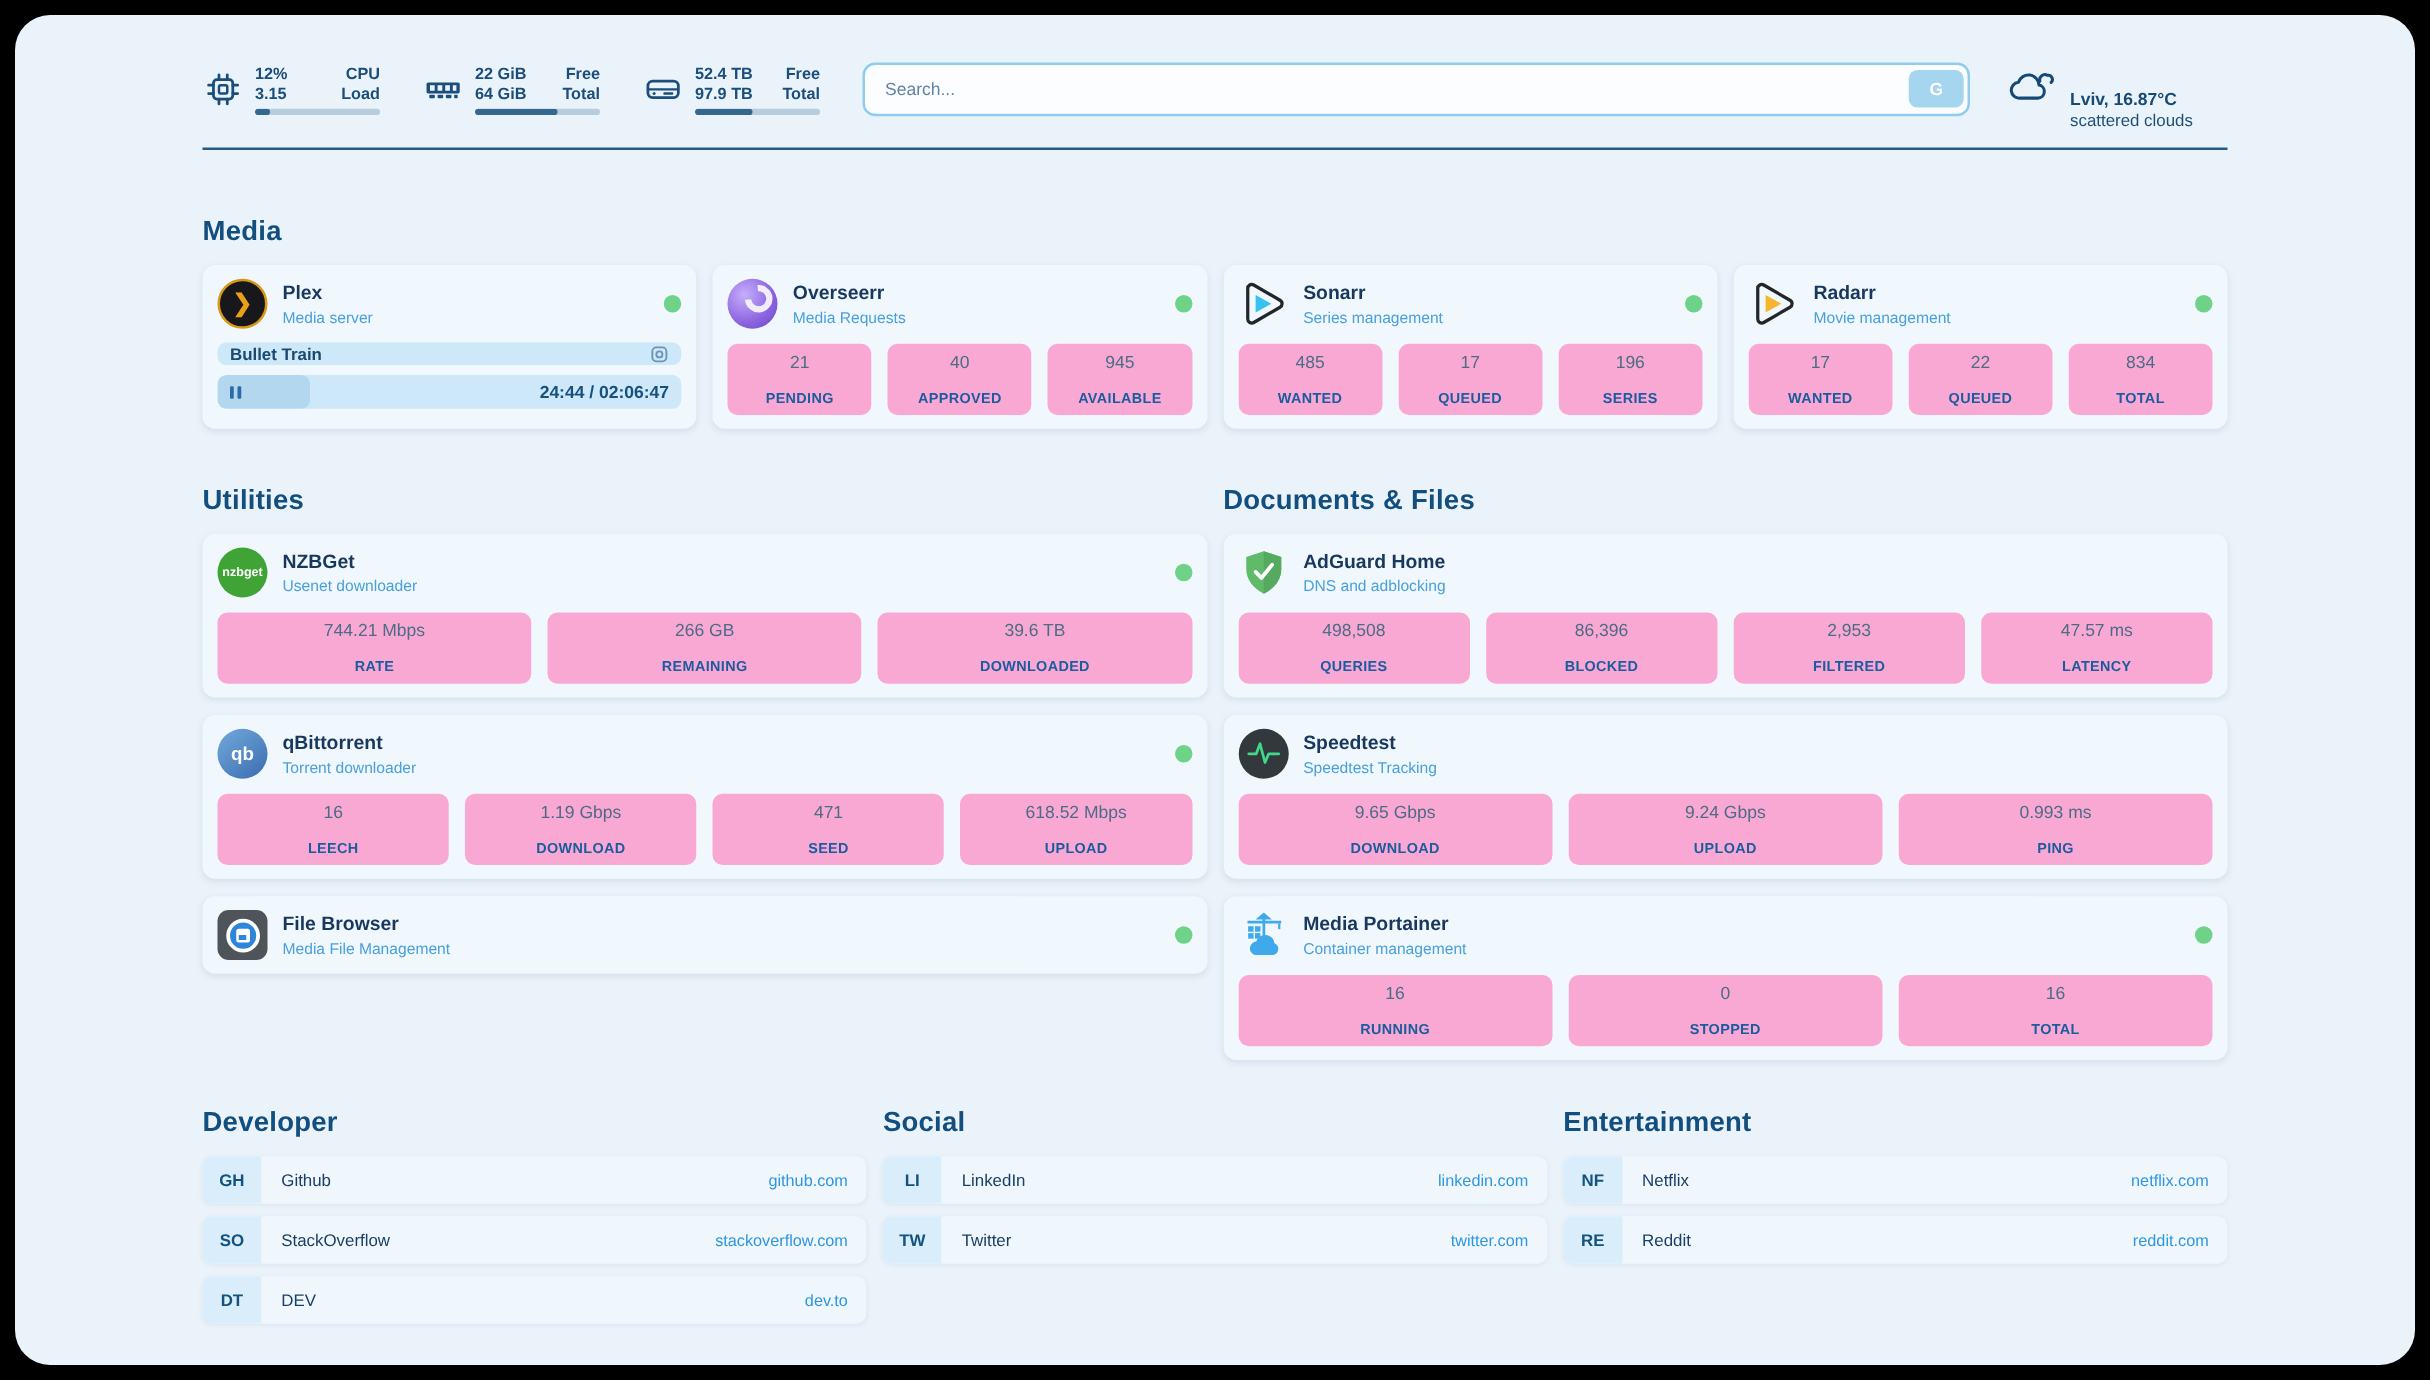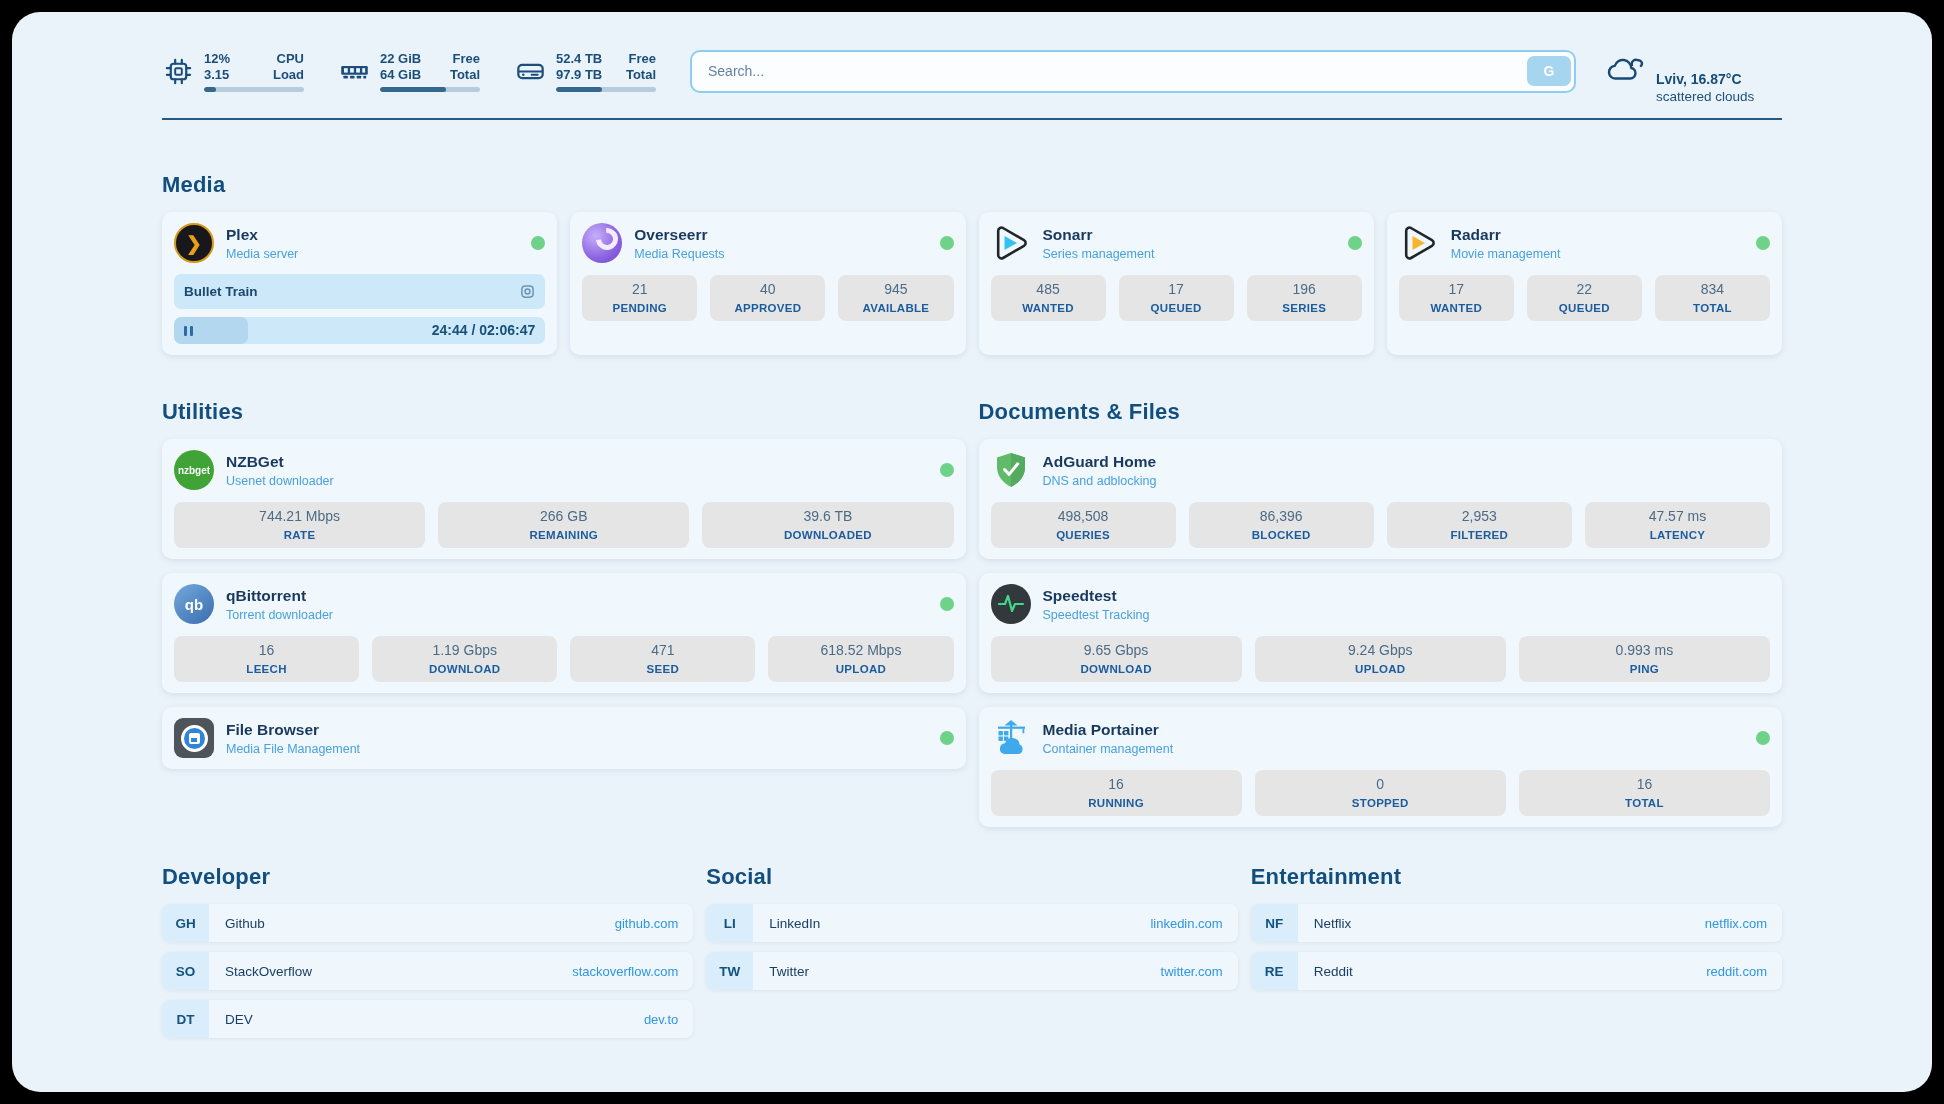--- a/index.html
+++ b/index.html
@@ -44,44 +44,44 @@
   .card { background:#f1f8fd; border-radius:10px; padding:11px 12px; box-shadow:0 2px 6px rgba(21,64,105,.10); }
   .card-head { display:flex; align-items:center; }
   .card-titles { margin-left:12px; }
   .card-title { font-size:15.5px; font-weight:700; color:#18395d; }
   .card-sub { font-size:12.5px; color:#49a0dc; margin-top:3px; }
   .dot { width:14px; height:14px; border-radius:50%; background:#6fd289; margin-left:auto; }
 
   .stats-row { margin-top:12px; display:grid; gap:13px; }
   .cols-3 { grid-template-columns:repeat(3,1fr); }
   .cols-4 { grid-template-columns:repeat(4,1fr); }
-  .stat-box { background:#e5e5e5; border-radius:8px; text-align:center; padding:6px 16px 7px; }
+  .stat-box { background:#f9a8d4; border-radius:8px; text-align:center; padding:6px 16px 7px; }
   .stat-value { font-size:14px; color:#4c6b84; }
-  .stat-label { font-size:11.5px; font-weight:700; color:#1a5c9e; margin-top:5px; letter-spacing:.3px; }
+  .stat-label { font-size:11.5px; font-weight:700; color:#1a5c9e; margin-top:16px; letter-spacing:.3px; }
 
   
   .app-icon { width:40px; height:40px; flex:0 0 40px; display:flex; align-items:center; justify-content:center; }
   .icon-plex { border-radius:50%; background:#17171c; border:2px solid #d79a16; }
   .icon-plex span { color:#e8a117; font-size:19px; font-weight:700; }
   .icon-overseerr { border-radius:50%; background:radial-gradient(circle at 34% 32%, #c6aefb, #8b63e0 60%, #6f47c8); position:relative; overflow:hidden; }
   .icon-overseerr .swirl { position:absolute; top:5px; right:4px; width:22px; height:22px; border-radius:50%;
       border:5px solid #f2ecfd; border-left-color:transparent; transform:rotate(40deg); }
   .icon-round-green { border-radius:50%; background:#3fa435; }
   .icon-round-green span { color:#fff; font-size:10px; font-weight:700; }
   .icon-qb { border-radius:50%; background:linear-gradient(140deg,#73a9dd,#3a6cae); }
   .icon-qb span { color:#fff; font-size:15px; font-weight:700; }
   .icon-fb { border-radius:9px; background:#4e5459; }
   .icon-fb .fb-circle { width:27px; height:27px; border-radius:50%; background:#2f86d8; border:3px solid #fff;
       display:flex; align-items:center; justify-content:center; }
   .icon-fb .floppy { width:11px; height:11px; background:#fff; border-radius:2px; position:relative; }
   .icon-fb .floppy::after { content:""; position:absolute; left:2.5px; bottom:1.5px; width:6px; height:4px; background:#2f86d8; }
   .icon-speedtest { border-radius:50%; background:#33383c; }
 
   
-  .np-bar { margin-top:11px; height:35px; border-radius:7px; background:#cde8f8; display:flex; align-items:center; padding:0 10px; }
+  .np-bar { margin-top:11px; height:18px; border-radius:7px; background:#cde8f8; display:flex; align-items:center; padding:0 10px; }
   .np-title { font-size:13.5px; font-weight:700; color:#1b4a70; }
   .np-gear { margin-left:auto; display:flex; cursor:pointer; }
   .progress-bar { margin-top:8px; height:27px; border-radius:7px; background:#cde8f8; position:relative; overflow:hidden; }
   .progress-fill { position:absolute; left:0; top:0; bottom:0; background:#b2d7ef; border-radius:7px;
                    display:flex; align-items:center; padding-left:10px; }
   .pause { display:inline-flex; gap:3px; }
   .pause i { width:3px; height:10px; background:#2a6ca5; border-radius:1px; }
   .progress-time { position:absolute; right:10px; top:0; line-height:27px; font-size:14px; font-weight:700; color:#17507c; }
 
   

